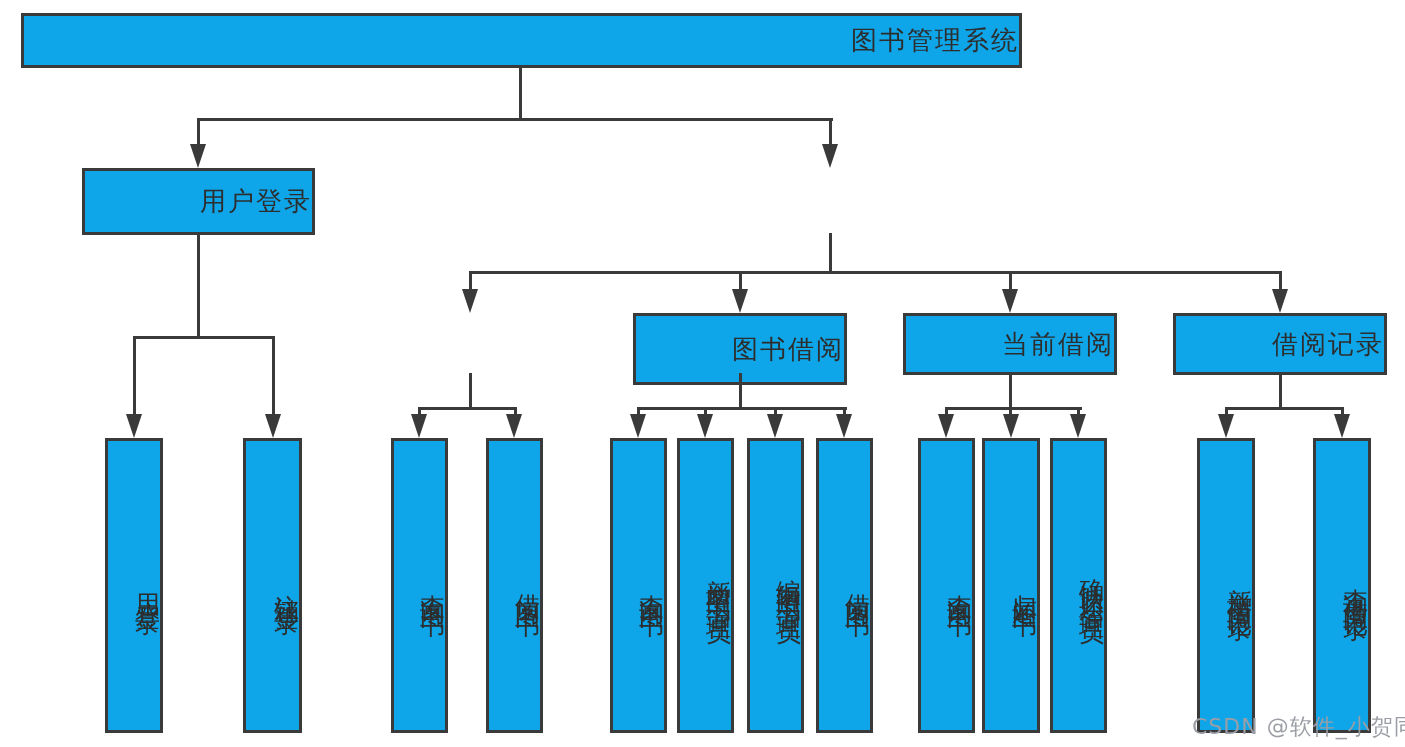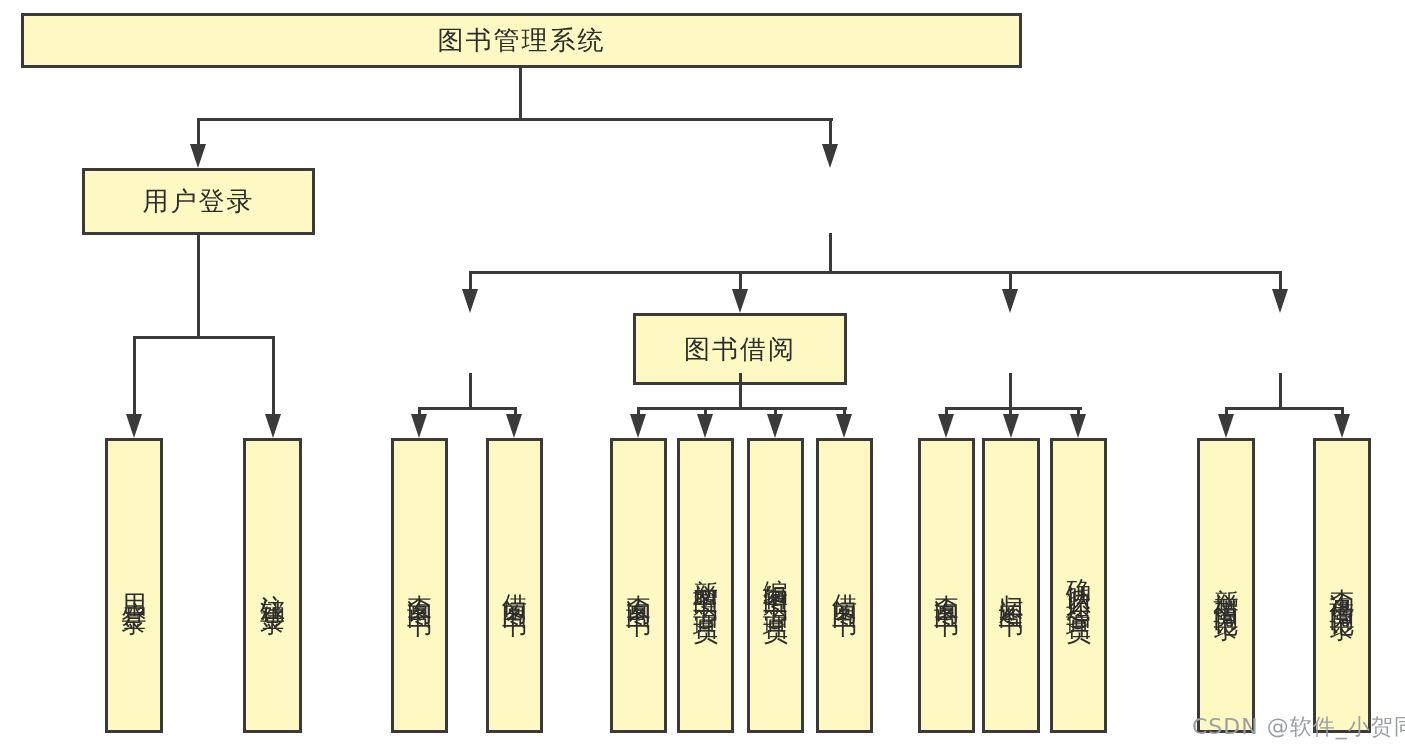--- a/index.html
+++ b/index.html
@@ -8,22 +8,22 @@
     width:1405px;height:747px;
     background:var(--background,#fff);
     font-family:"DejaVu Sans","Liberation Sans",sans-serif;
     color:var(--text,#2d2d2d);
     overflow:hidden;
   }
   .box{
     position:absolute;
     box-sizing:border-box;
     border:3px solid var(--line,#3a3a3a);
-    background:#fef9c3;
-    display:flex;align-items:center;justify-content:center;
+    background:#0ea5e9;
+    display:flex;align-items:center;justify-content:flex-end;
     font-size:26px;letter-spacing:2px;
     white-space:nowrap;
   }
   .vbox{
     top:438px;height:295px;
     font-size:25px;letter-spacing:6px;
   }
   .vtext{
     writing-mode:vertical-rl;
     text-orientation:mixed;
@@ -76,20 +76,26 @@
   <div class="arr" style="left:462px;top:289px"></div>
   <div class="l" style="left:739px;top:271px;width:3px;height:21px"></div>
   <div class="arr" style="left:732px;top:289px"></div>
   <div class="l" style="left:1009px;top:271px;width:3px;height:21px"></div>
   <div class="arr" style="left:1002px;top:289px"></div>
   <div class="l" style="left:1279px;top:271px;width:3px;height:21px"></div>
   <div class="arr" style="left:1272px;top:289px"></div>
 
   <div class="box" style="left:633px;top:313px;width:214px;height:72px">
     <span>图书借阅</span>
+  </div>
+  <div class="box" style="left:903px;top:313px;width:214px;height:62px">
+    <span>当前借阅</span>
+  </div>
+  <div class="box" style="left:1173px;top:313px;width:214px;height:62px">
+    <span>借阅记录</span>
   </div>
 
   <div class="l" style="left:469px;top:373px;width:3px;height:36px"></div>
   <div class="l" style="left:418px;top:407px;width:99px;height:3px"></div>
   <div class="l" style="left:418px;top:407px;width:3px;height:10px"></div>
   <div class="arr" style="left:411px;top:414px"></div>
   <div class="l" style="left:514px;top:407px;width:3px;height:10px"></div>
   <div class="arr" style="left:506px;top:414px"></div>
 
   <div class="l" style="left:739px;top:373px;width:3px;height:36px"></div>

